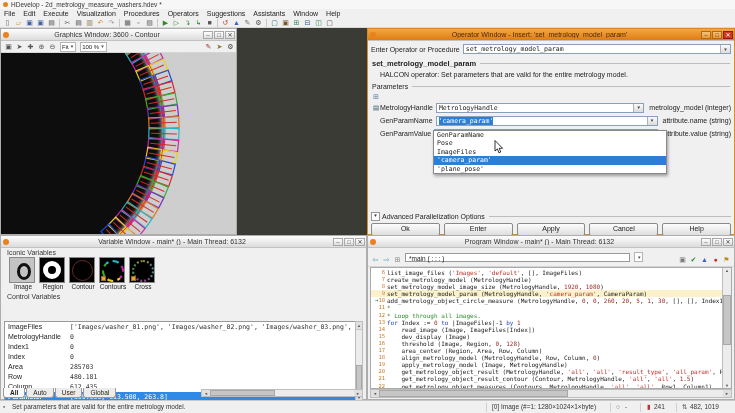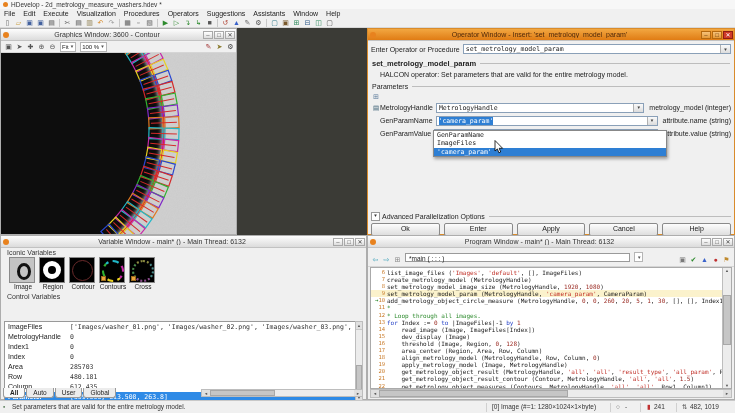--- a/index.html
+++ b/index.html
@@ -375,22 +375,24 @@
             <span class="plabel">GenParamValue</span>
             <span class="combo pcombo">
               <span class="val"></span>
               <span class="arrowbox">▼</span>
             </span>
             <span class="ptype">attribute.value (string)</span>
           </div>
         </div>
       <div id="op-dropdown">
           <div class="ditem">GenParamName</div>
+          <div class="ditem">Pose</div>
           <div class="ditem">ImageFiles</div>
           <div class="ditem hl">'camera_param'</div>
+          <div class="ditem">'plane_pose'</div>
         </div>
       <div id="op-advanced">
         <span class="abox">▼</span>
         <span>Advanced Parallelization Options</span>
         <span class="line"></span>
       </div>
       <div id="op-buttons">
           <div class="btn">Ok</div>
           <div class="btn">Enter</div>
           <div class="btn">Apply</div>

